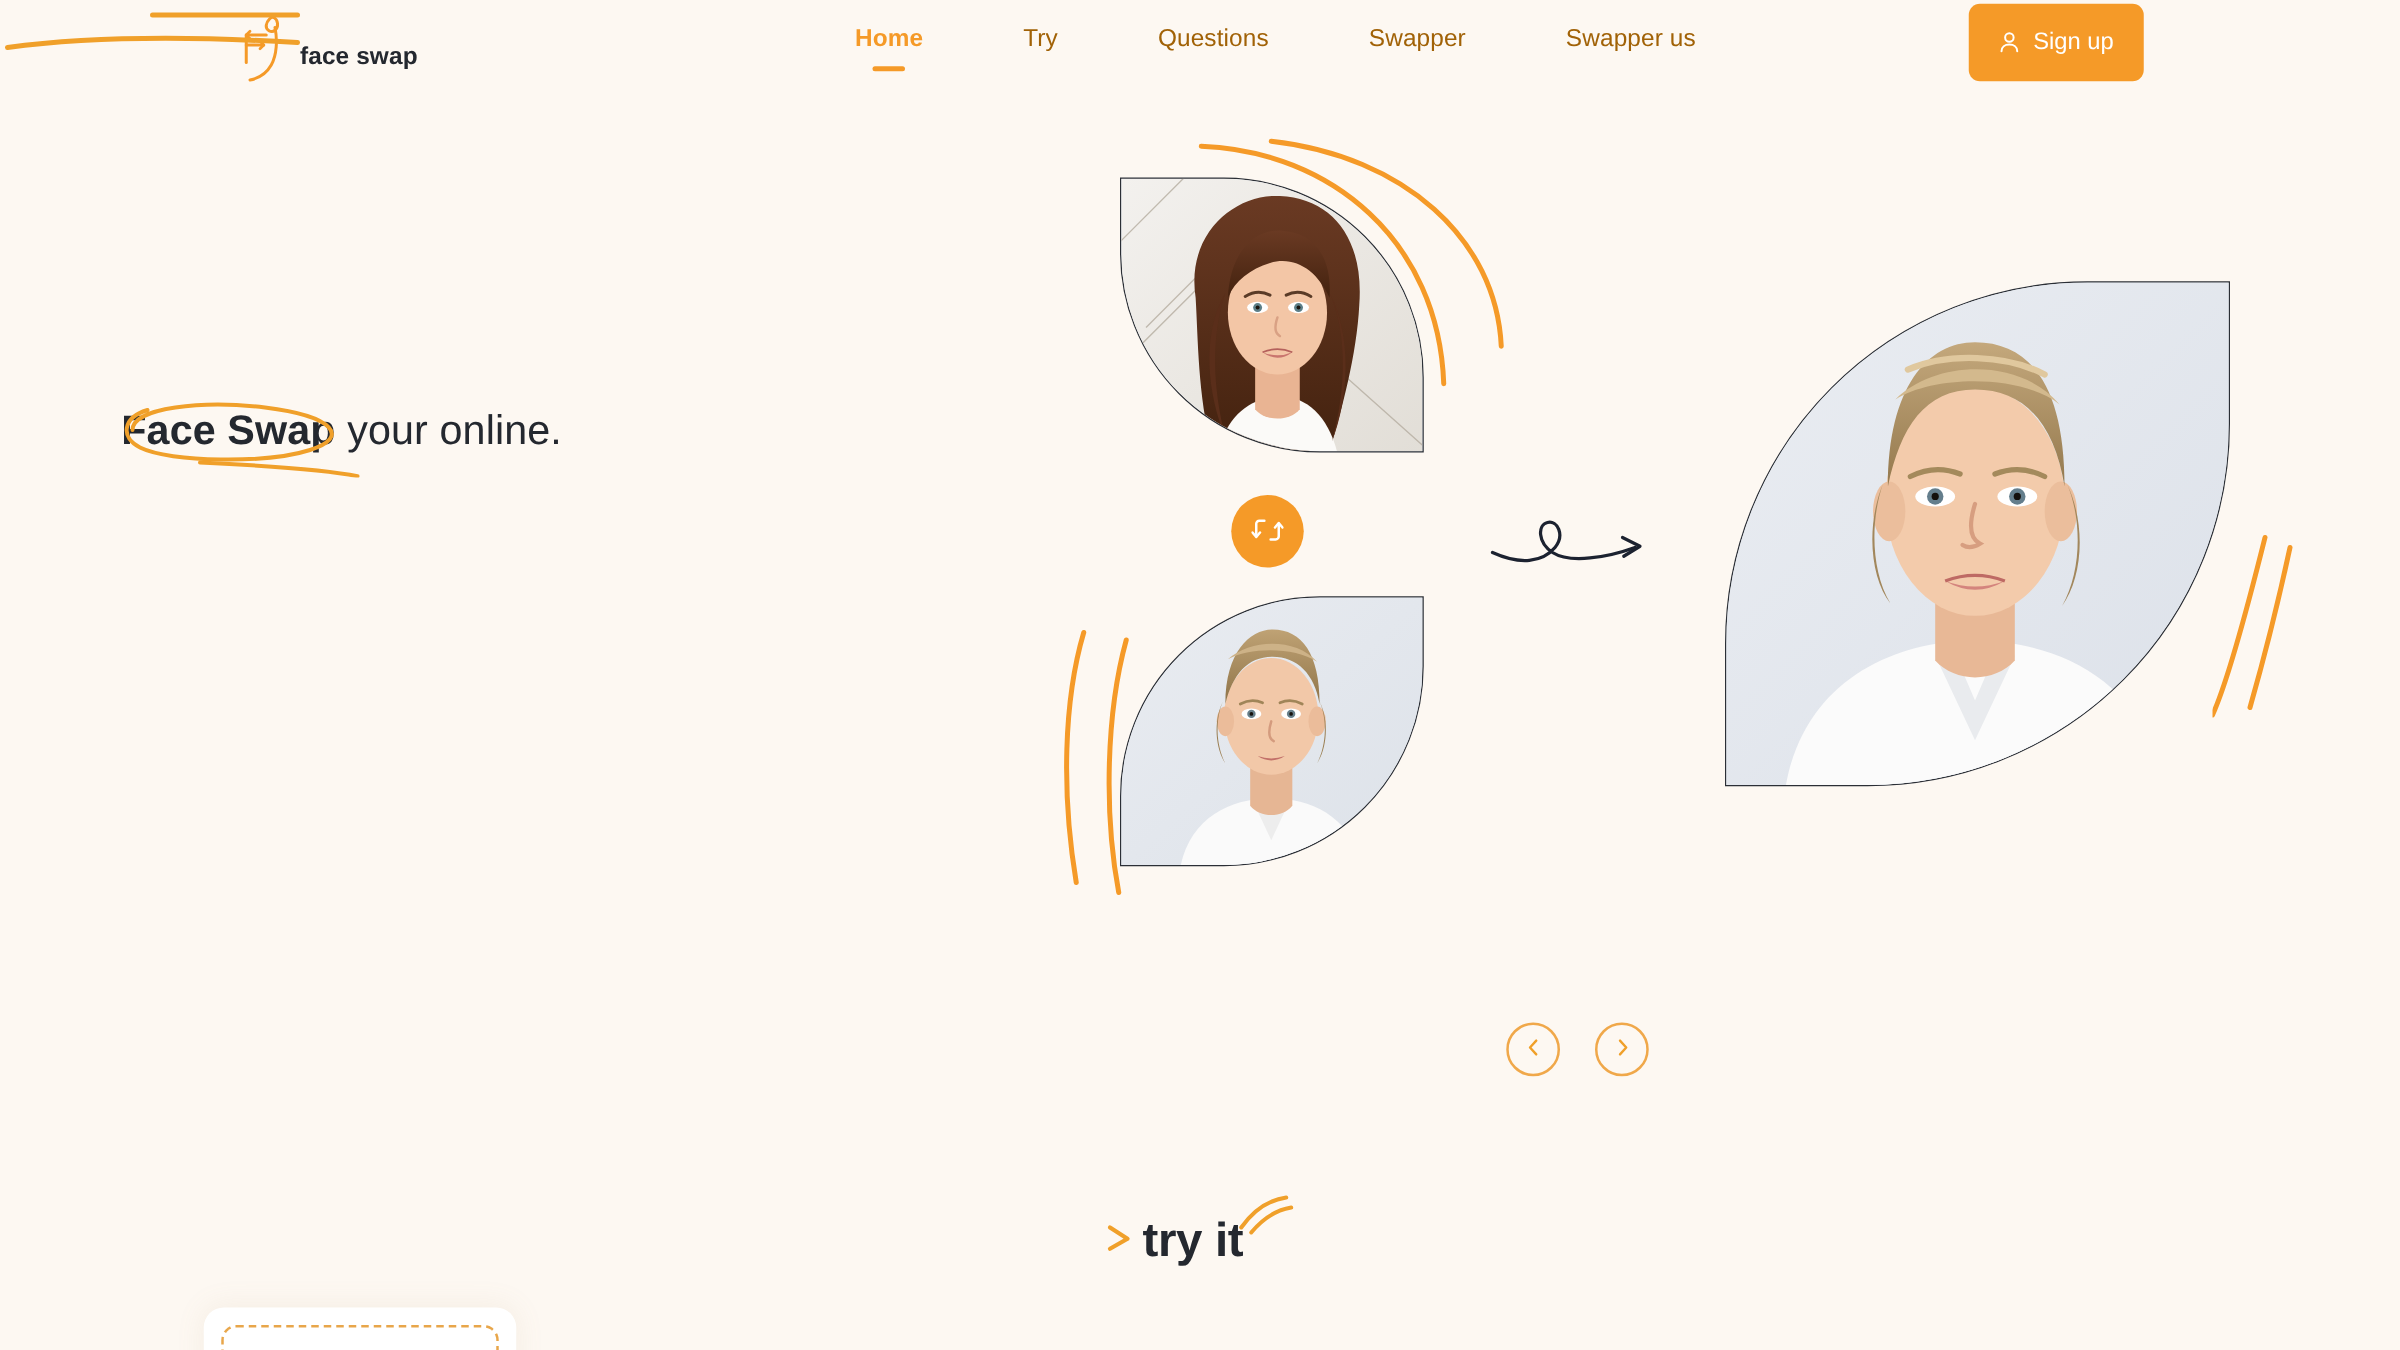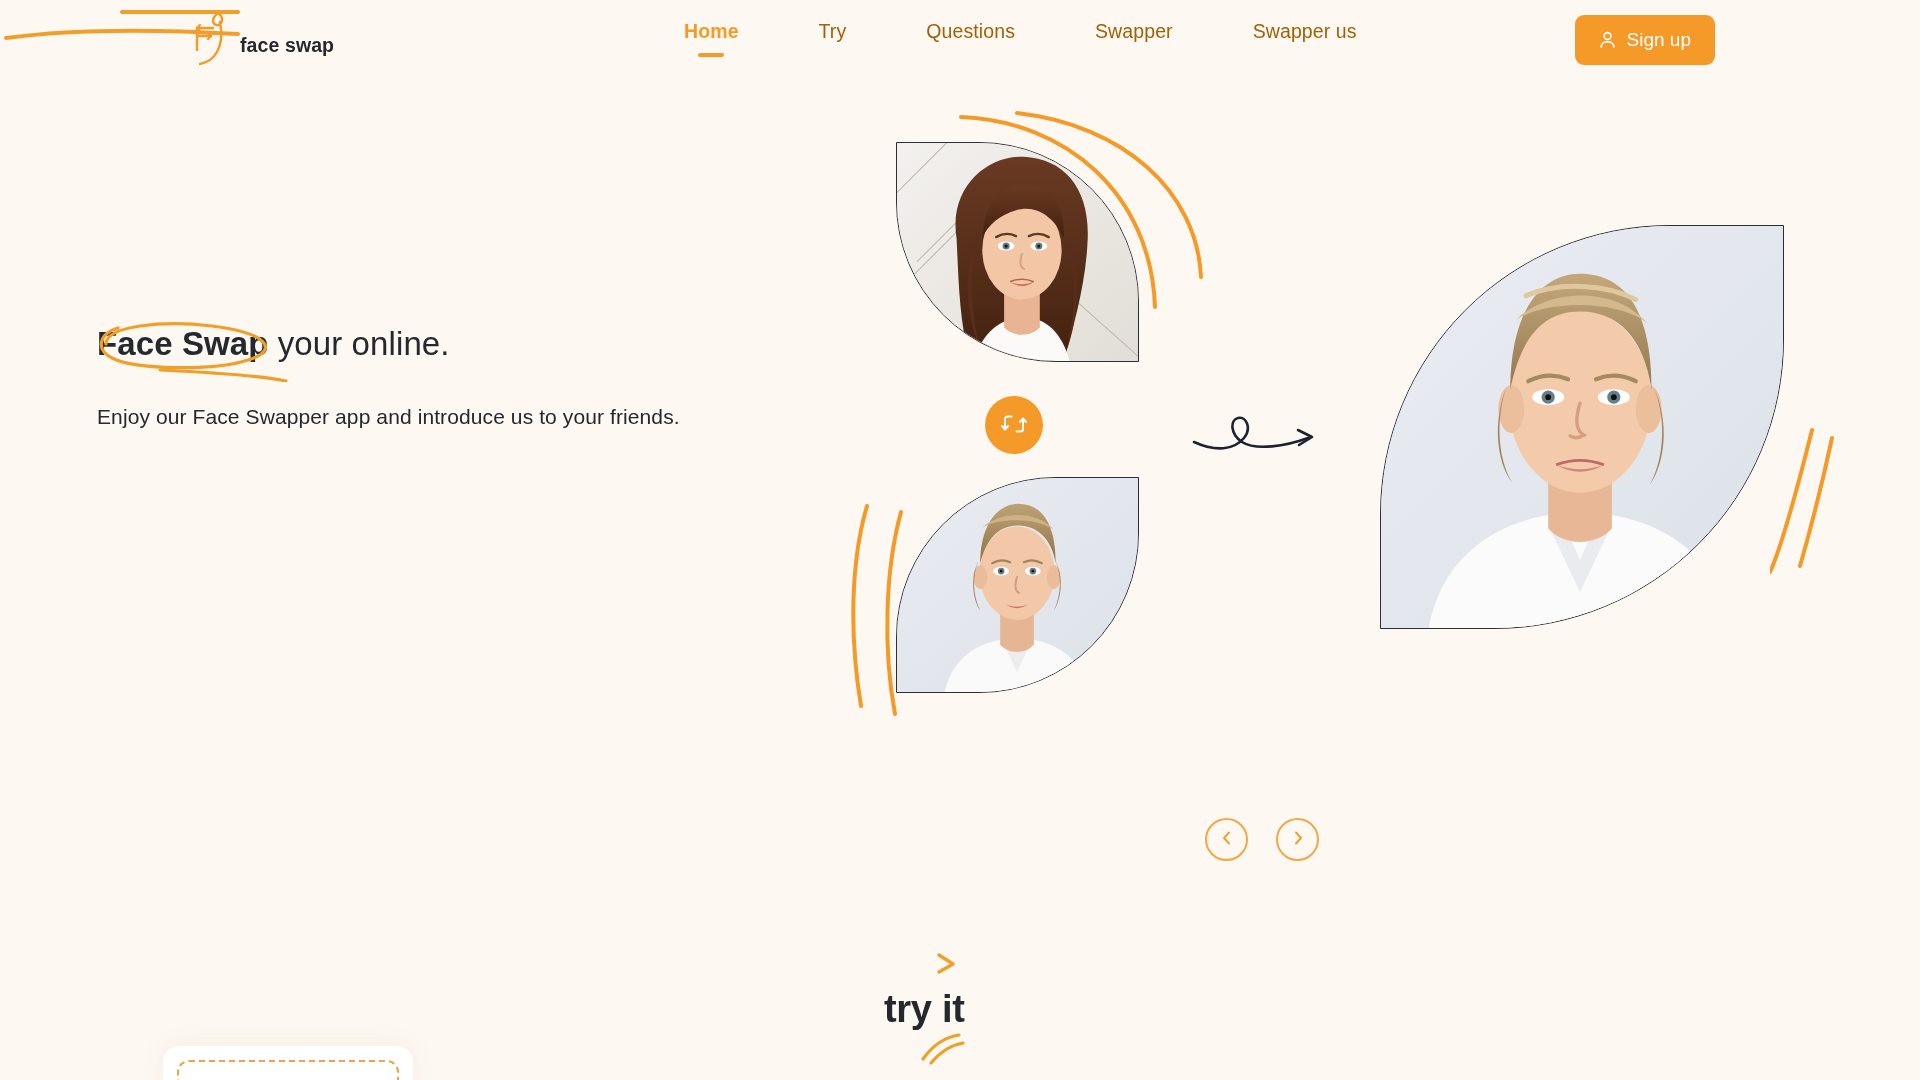--- a/index.html
+++ b/index.html
@@ -70,22 +70,22 @@
     bottom: -14px;
     width: 26px;
     height: 4px;
     border-radius: 2px;
     background: #F59A28;
   }
 
   .signup-btn {
     position: absolute;
     right: 205px;
-    top: 15px;
-    height: 50px;
+    top: 3px;
+    height: 62px;
     padding: 0 24px;
     display: flex;
     align-items: center;
     gap: 11px;
     background: #F59A28;
     color: #ffffff;
     border: none;
     border-radius: 9px;
     font-family: "Liberation Sans", sans-serif;
     font-size: 19px;
@@ -198,21 +198,20 @@
     cursor: pointer;
     padding: 0;
   }
 
   
   .tryit {
     position: absolute;
     left: 884px; top: 945px;
     display: flex; align-items: flex-end;
     height: 70px;
-    flex-direction: column;
   }
   .tryit-label {
     font-size: 38px;
     font-weight: 700;
     color: #24282F;
     letter-spacing: -0.3px;
     line-height: 44px;
   }
 
   
@@ -276,21 +275,20 @@
 <section class="hero-copy">
   <h1 class="headline">
     <span class="hl-line2">
       <svg class="scribble" viewBox="0 0 240 70" fill="none">
         <path d="M34 32 C 34 14, 90 8, 140 14 C 196 21, 208 38, 176 48 C 142 59, 64 58, 40 46 C 24 38, 26 22, 46 16" stroke="#F0A02A" stroke-width="3.2" stroke-linecap="round"></path>
         <path d="M88 58 C 130 60, 186 63, 214 69" stroke="#F0A02A" stroke-width="3.2" stroke-linecap="round"></path>
       </svg>
       <strong>Face Swap</strong><span> your online.</span>
     </span>
   </h1>
-  <p class="subcopy">Enjoy our Face Swapper app and introduce us to your friends.</p>
 </section>
 
 <div class="stage">
 
   
   <svg class="arc-set arcs-top" viewBox="0 0 260 230" fill="none">
     <path d="M6 22 C 110 26, 196 98, 200 212" stroke="#F59A28" stroke-width="4" stroke-linecap="round"></path>
     <path d="M62 18 C 168 30, 242 96, 246 182" stroke="#F59A28" stroke-width="4" stroke-linecap="round"></path>
   </svg>
 

